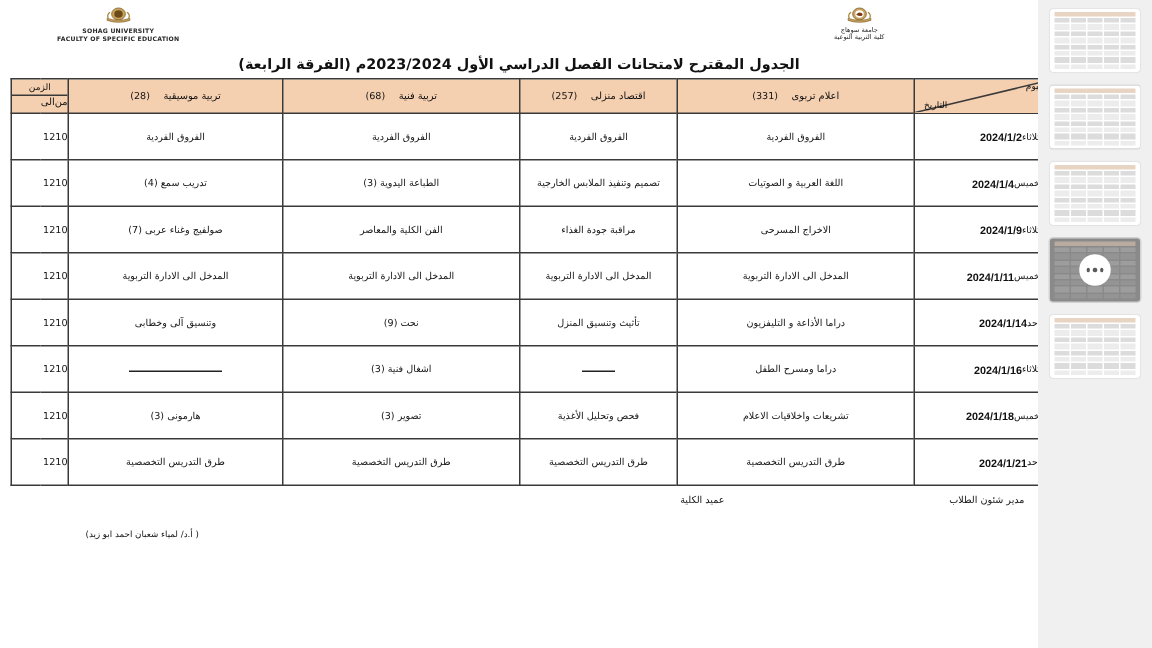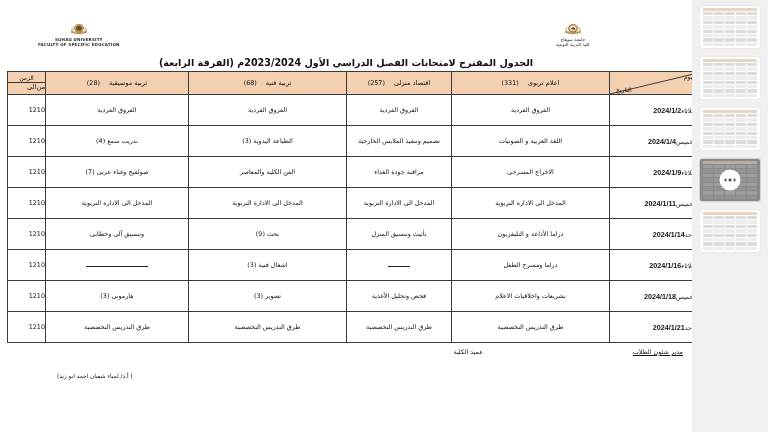--- a/index.html
+++ b/index.html
@@ -22,21 +22,20 @@
   }
 
   
   #doc-page {
     position: relative;
     width: 692px;
     height: 392px;
     background: #ffffff;
     flex: 0 0 692px;
     overflow: hidden;
-    margin-top: 19px;
   }
 
   
   .letterhead {
     position: relative;
     height: 36px;
     width: 100%;
   }
 
   .logo-block {
@@ -208,21 +207,21 @@
   
   .sign-row {
     display: flex;
     direction: rtl;
     margin: 5px 7px 0 7px;
     width: 676px;
     font-size: 6.4px;
     color: #111;
   }
   .sign-row > div { }
-  .sg-1 { flex: 0 0 200px; text-decoration: underline; }
+  .sg-1 { flex: 0 0 200px; }
   .sg-2 { flex: 0 0 230px; }
   .sg-3 { flex: 0 0 246px; }
 
   .dean-name {
     direction: rtl;
     font-size: 5.8px;
     color: #111;
     margin-top: 17px;
     margin-right: 0;
     margin-left: 0;

